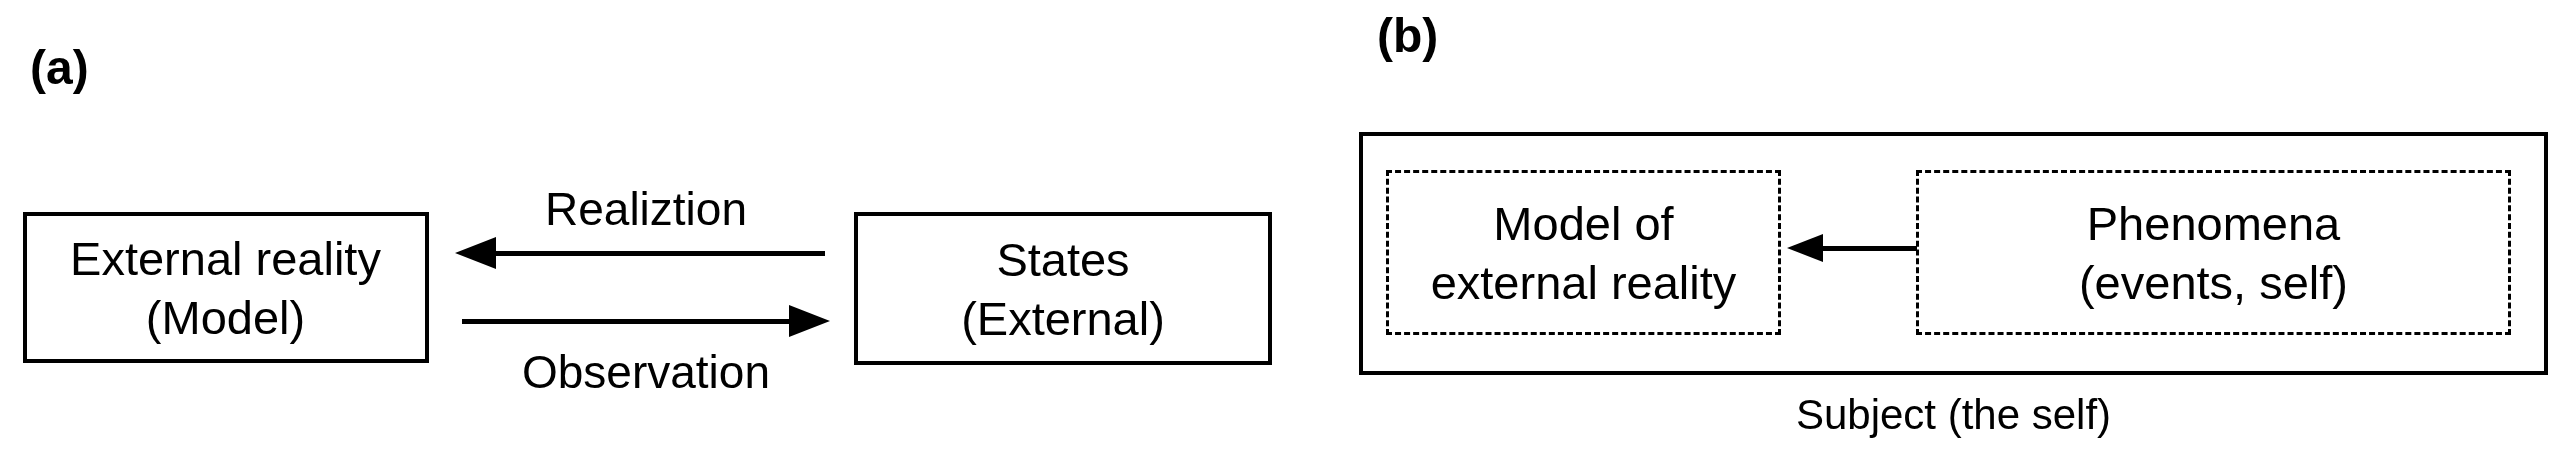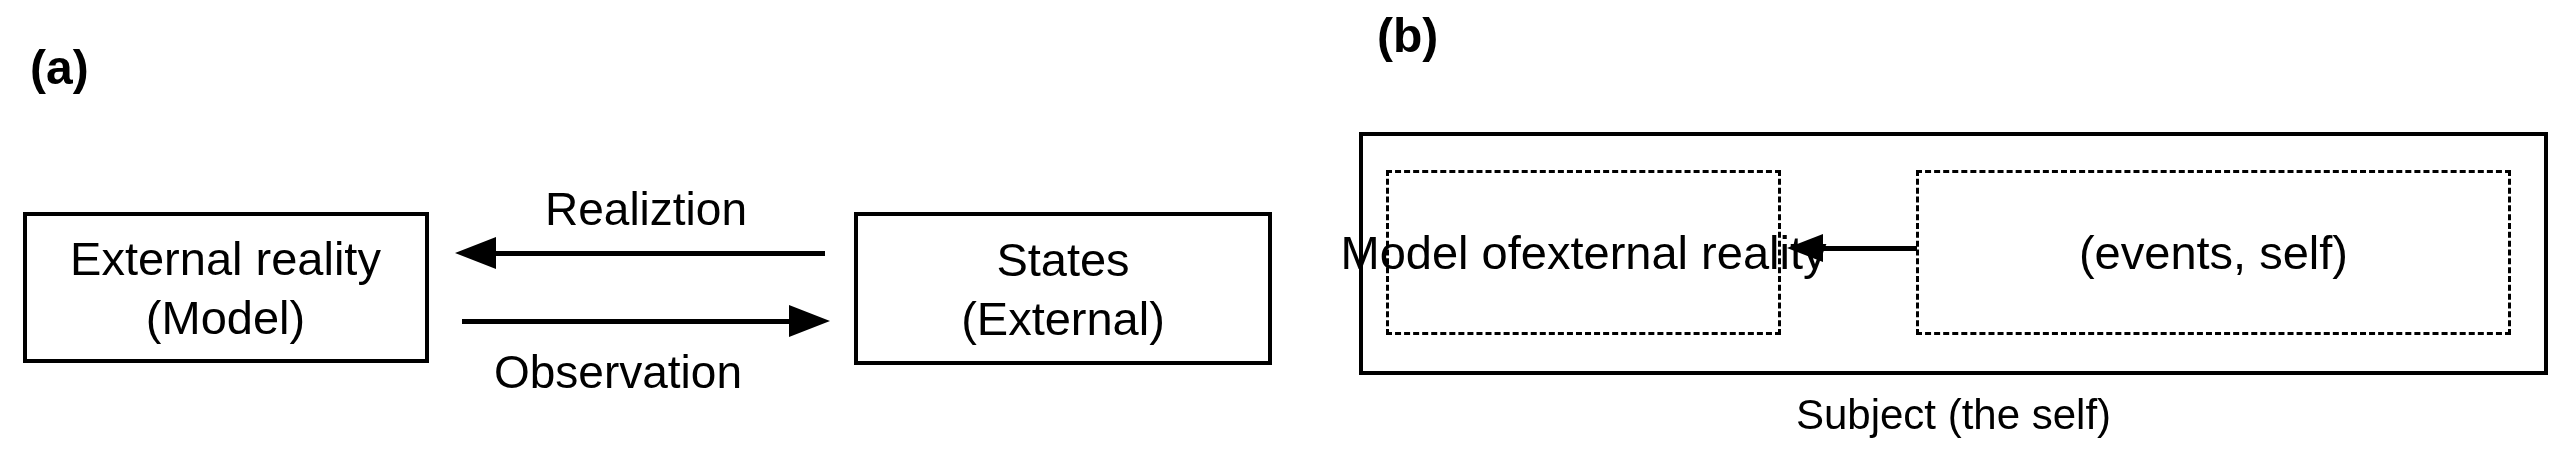--- a/index.html
+++ b/index.html
@@ -32,21 +32,21 @@
     align-items: center;
     justify-content: center;
     text-align: center;
     box-sizing: border-box;
   }
   .dashed-box {
     position: absolute;
     border: 3.8px dashed #000000;
     background: #ffffff;
     display: flex;
-    flex-direction: row;
+    flex-direction: column;
     align-items: center;
     justify-content: center;
     text-align: center;
     box-sizing: border-box;
   }
   .box-line {
     font-size: 47px;
     line-height: 59px;
     white-space: nowrap;
   }
@@ -104,33 +104,34 @@
 
   <div>
     <div class="arrow-label" style="left:462px; width:368px; top:186px;">Realiztion</div>
     <div class="arrow-head left" style="left:455px; top:237px;"></div>
     <div class="arrow-line" style="left:490px; top:251px; width:335px;"></div>
   </div>
 
   <div>
     <div class="arrow-line" style="left:462px; top:319px; width:331px;"></div>
     <div class="arrow-head right" style="left:789px; top:305px;"></div>
-    <div class="arrow-label" style="left:434px; width:368px; top:349px;">Observation</div>
+    <div class="arrow-label" style="left:462px; width:368px; top:349px;">Observation</div>
   </div>
 
   <div class="panel-label" style="left:1377px; top:12px;">(b)</div>
 
   <div class="solid-box" style="left:1359px; top:132px; width:1189px; height:243px;"></div>
 
   <div class="dashed-box" style="left:1386px; top:170px; width:395px; height:165px;">
     <div class="box-line">Model of</div>
     <div class="box-line">external reality</div>
   </div>
 
   <div class="dashed-box" style="left:1916px; top:170px; width:595px; height:165px;">
+    <div class="box-line">Phenomena</div>
     <div class="box-line">(events, self)</div>
   </div>
 
   <div>
     <div class="arrow-head left" style="left:1787px; top:234px; border-right-width:36px; border-top-width:14.3px; border-bottom-width:14.3px;"></div>
     <div class="arrow-line" style="left:1819px; top:246px; width:98px;"></div>
   </div>
 
   <div class="caption" style="left:1359px; width:1189px; top:394px;">Subject (the self)</div>
 

